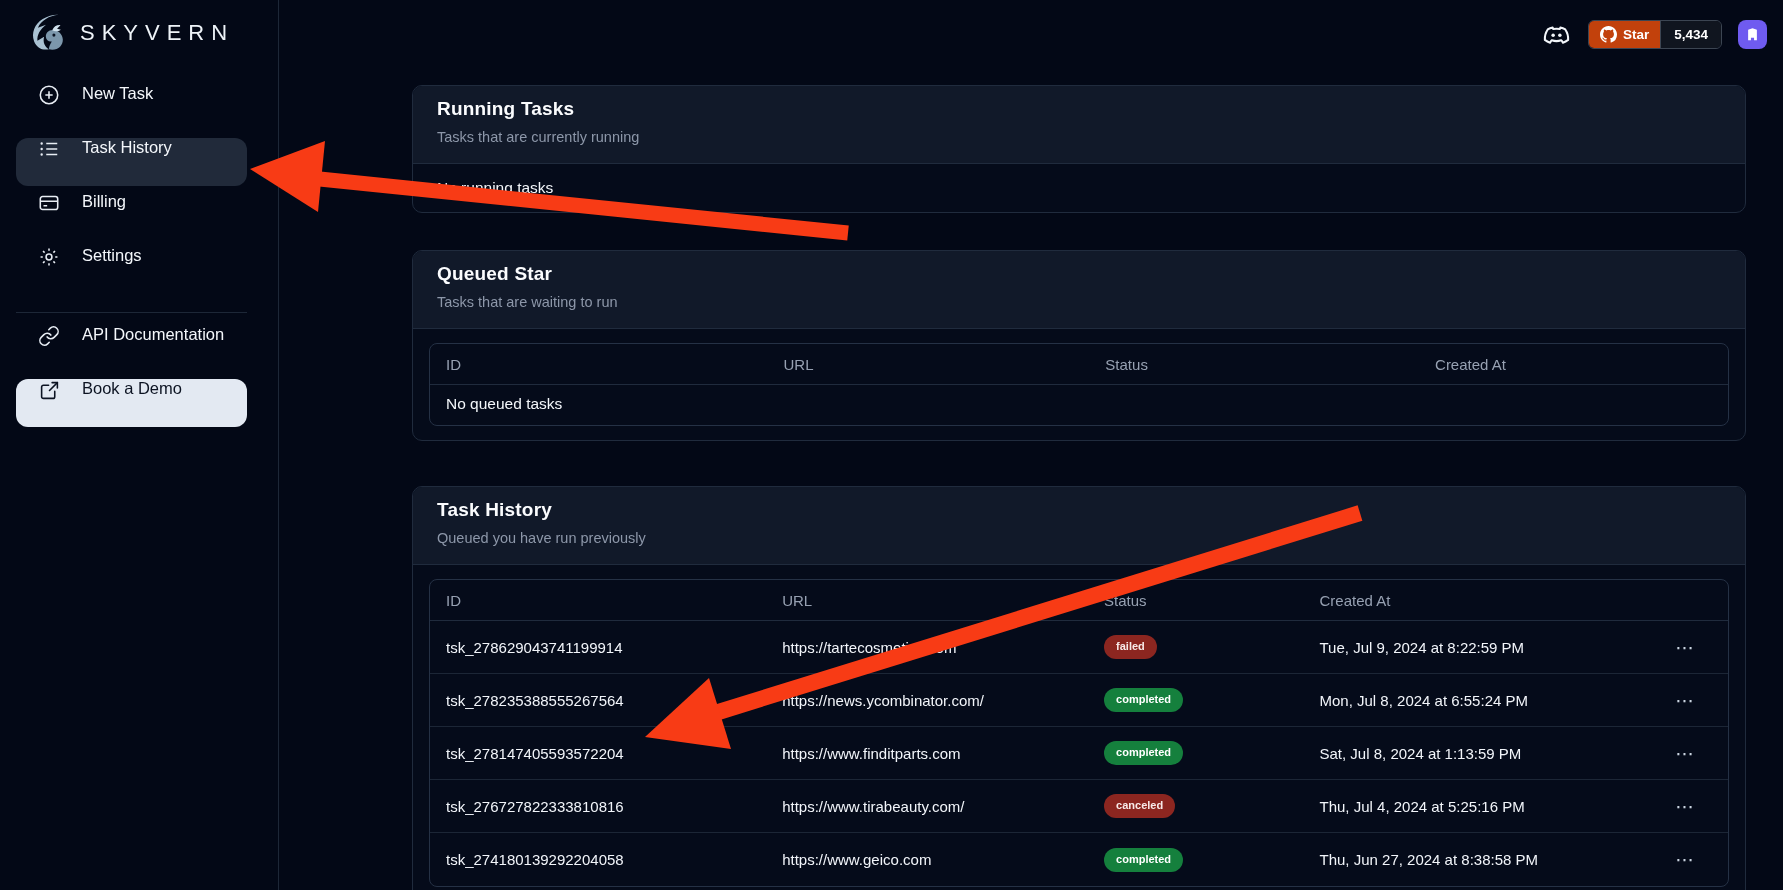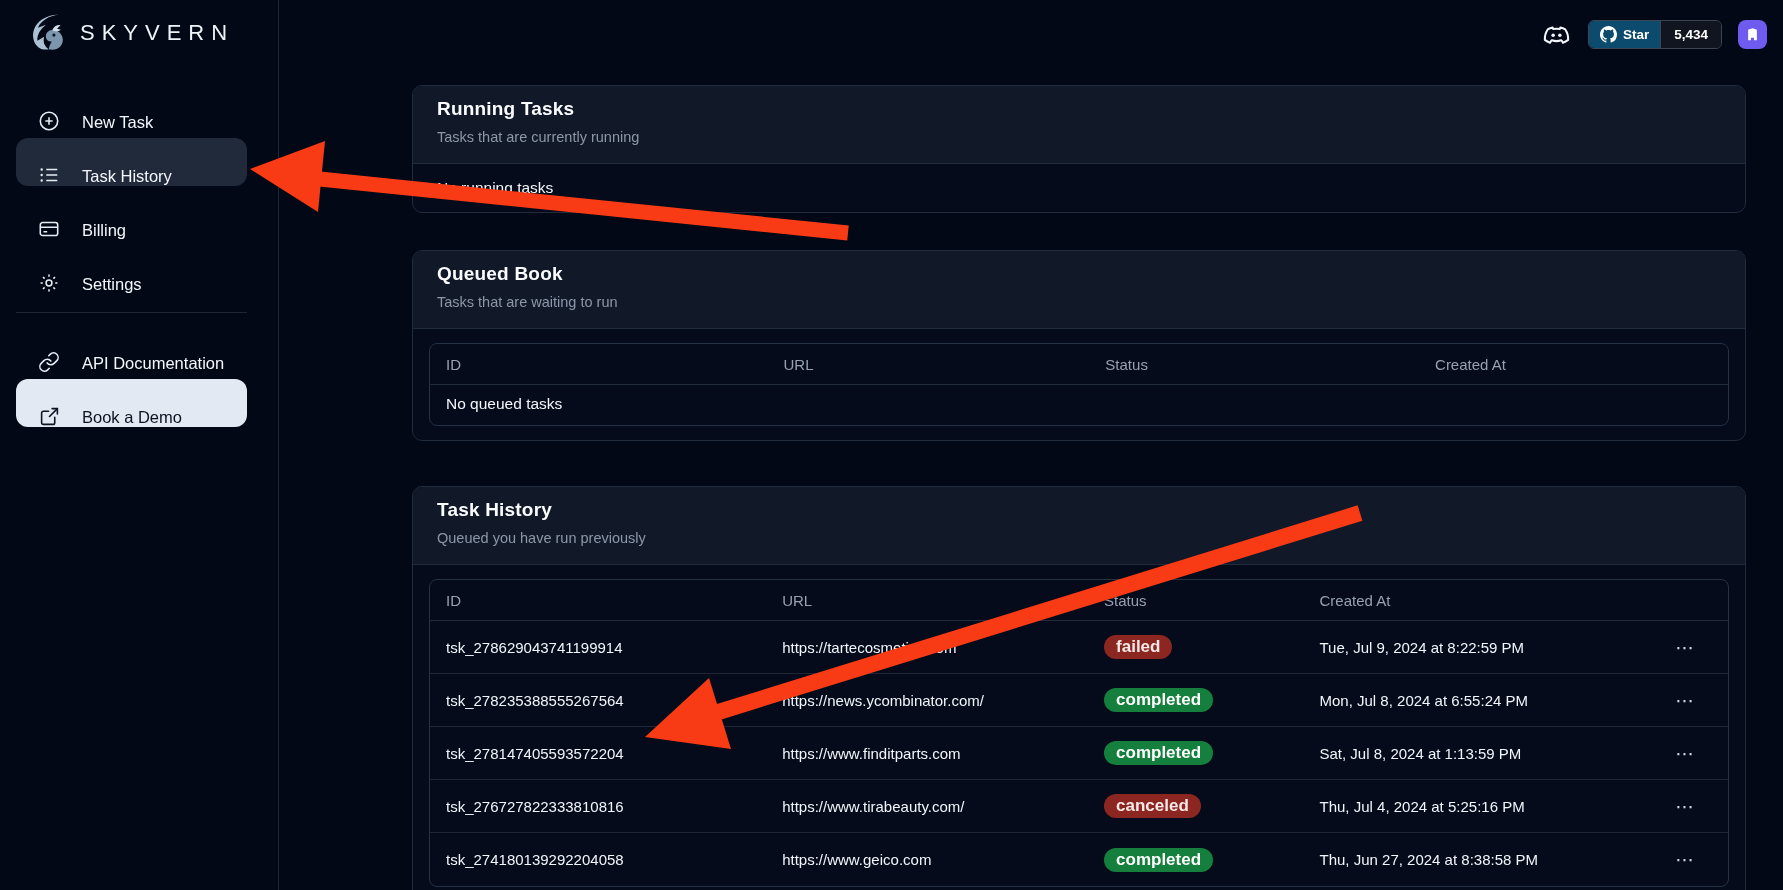--- a/index.html
+++ b/index.html
@@ -15,38 +15,38 @@
   .sidebar {
     position:absolute; left:0; top:0; bottom:0; width:279px;
     border-right:1px solid #1d2737; background:#030816; z-index:5;
   }
   .logo-row { display:flex; align-items:center; gap:10px; padding:8px 0 0 24px; height:58px; }
   .logo-mark { width:46px; height:46px; flex:0 0 auto; }
   .logo-text { font-size:22px; font-weight:500; letter-spacing:7px; color:#eef3f8; }
 
   .nav { margin-top:26px; display:flex; flex-direction:column; }
   .nav-item {
-    display:flex; align-items:flex-end; gap:22px;
+    display:flex; align-items:flex-start; gap:22px;
     height:48px; margin:0 31px 6px 16px; padding:0 0 0 22px;
     border-radius:12px; cursor:pointer; font-size:16.5px; font-weight:500; color:#f4f7fb;
   }
   .nav-item .nv-icon { width:22px; height:22px; display:flex; align-items:center; justify-content:center; color:#e8edf4; }
   .nav-item.active { background:#212a3a; }
   .nav-divider { height:1px; background:#1d2737; margin:12px 31px 12px 16px; }
   .nav-item.demo { background:#e3e9f2; color:#0c1322; }
   .nav-item.demo .nv-icon { color:#0c1322; }
 
   
   .topbar { position:absolute; top:14px; left:1540px; height:40px; display:flex; align-items:center; gap:16px; z-index:6; }
   .discord-btn { width:32px; height:32px; display:flex; align-items:center; justify-content:center; cursor:pointer; color:#f2f5f9; }
   .gh-widget {
     display:flex; align-items:stretch; height:29px; border:1px solid #3c4552;
     border-radius:6px; overflow:hidden; cursor:pointer; font-size:13.5px; font-weight:700; color:#fff;
   }
-  .gh-star { display:flex; align-items:center; gap:6px; padding:0 11px; background:#0c4a6e; }
+  .gh-star { display:flex; align-items:center; gap:6px; padding:0 11px; background:#c2410c; }
   .gh-count { display:flex; align-items:center; padding:0 13px; background:#10151f; border-left:1px solid #3c4552; }
   .avatar {
     width:29px; height:29px; border-radius:8px; background:#6f5bf0;
     display:flex; align-items:center; justify-content:center; cursor:pointer; flex:0 0 auto;
   }
 
   
   .main { position:absolute; left:412px; top:85px; width:1334px; z-index:1; }
   .card { border:1px solid #202b3d; border-radius:10px; overflow:hidden; background:#050b1a; }
   .card-header { background:#111929; padding:12px 24px 18px 24px; border-bottom:1px solid #202b3d; }
@@ -62,21 +62,21 @@
   .t-head > div { padding:0 16px; font-size:15px; color:#97a1b2; }
   .t-row { display:grid; align-items:center; height:53px; border-bottom:1px solid #1c2636; font-size:15px; color:#f2f5fa; cursor:pointer; }
   .t-row:last-child { border-bottom:none; }
   .t-row > div { padding:0 16px; white-space:nowrap; overflow:hidden; }
   .qt-grid { grid-template-columns:26% 24.8% 25.4% 23.8%; }
   .ht-grid { grid-template-columns:25.9% 24.8% 16.6% 26.2% 6.5%; }
   .q-empty { padding:10px 16px 12px 16px; font-size:15.5px; color:#f4f7fb; }
 
   .badge {
     display:inline-block; padding:3px 12px 4px 12px; border-radius:999px;
-    font-size:17px; font-weight:700; line-height:17px;
+    font-size:11px; font-weight:700; line-height:17px;
   }
   .badge-completed { background:#15803d; color:#ffffff; }
   .badge-failed, .badge-canceled { background:#8c2620; color:#f7e9e8; }
 
   .dots-btn {
     background:none; border:none; color:#cbd5e1; font-size:19px; letter-spacing:2px;
     cursor:pointer; padding:2px 6px; line-height:1; font-family:inherit;
   }
   .cell-actions { text-align:center; }
 
@@ -199,21 +199,21 @@
         <div class="card-title">Running Tasks</div>
         <div class="card-sub">Tasks that are currently running</div>
       </div>
       <div class="empty-row">No running tasks</div>
     </section>
 
     <div class="card-gap1"></div>
 
     <section class="card">
       <div class="card-header">
-        <div class="card-title">Queued Book</div>
+        <div class="card-title">Queued Star</div>
         <div class="card-sub">Tasks that are waiting to run</div>
       </div>
       <div class="card-body">
         <div class="itable">
           <div class="t-head qt-grid">
             <div>ID</div>
             <div>URL</div>
             <div>Status</div>
             <div>Created At</div>
           </div>

